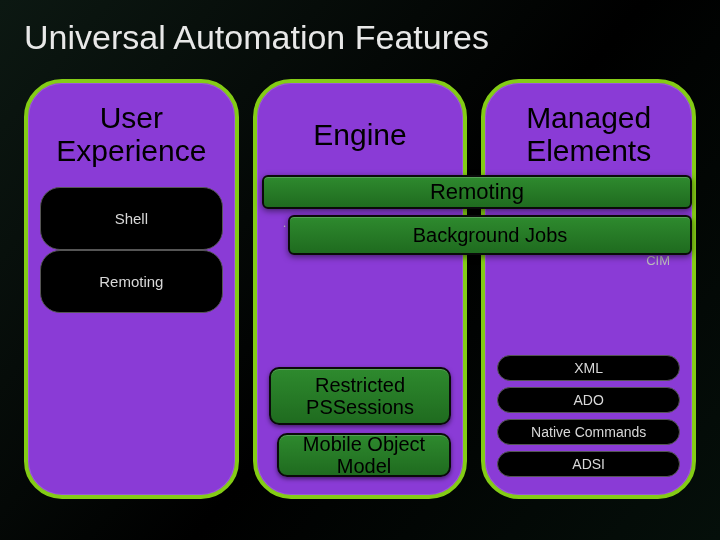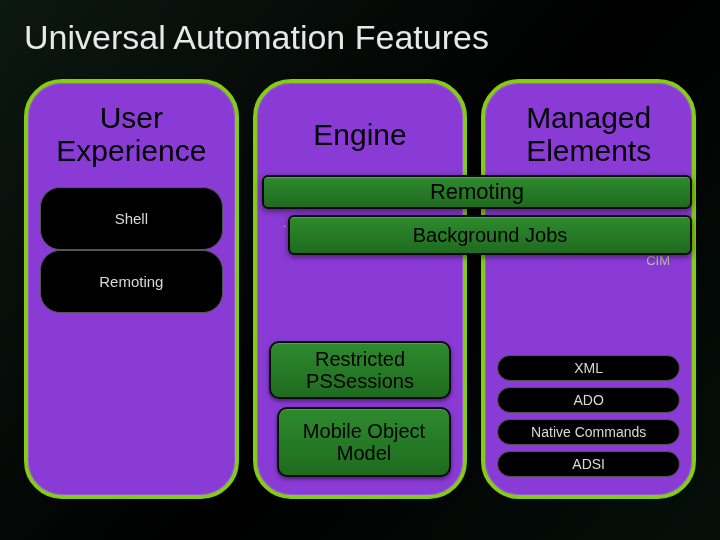--- a/index.html
+++ b/index.html
@@ -131,21 +131,21 @@
         <div class="pill tall">Remoting</div>
       </div>
     </div>
 
     <div class="col">
       <div class="col-head">Engine</div>
       <div class="col-body" style="justify-content:flex-end; gap:8px; padding-bottom:2px;">
 
         <span class="behind" style="left:14px; top:34px;">.</span>
         <div class="gbox" style="height:58px;">Restricted PSSessions</div>
-        <div class="gbox" style="height:70px;margin-left:8px;">Mobile Object Model</div>
+        <div class="gbox" style="height:44px;margin-left:8px;">Mobile Object Model</div>
       </div>
     </div>
 
     <div class="col">
       <div class="col-head">Managed Elements</div>
       <div class="col-body" style="justify-content:flex-end; gap:6px; padding-bottom:2px;">
         <span class="behind" style="right:10px; top:72px;">CIM</span>
         <div class="pill short">XML</div>
         <div class="pill short">ADO</div>
         <div class="pill short">Native Commands</div>

